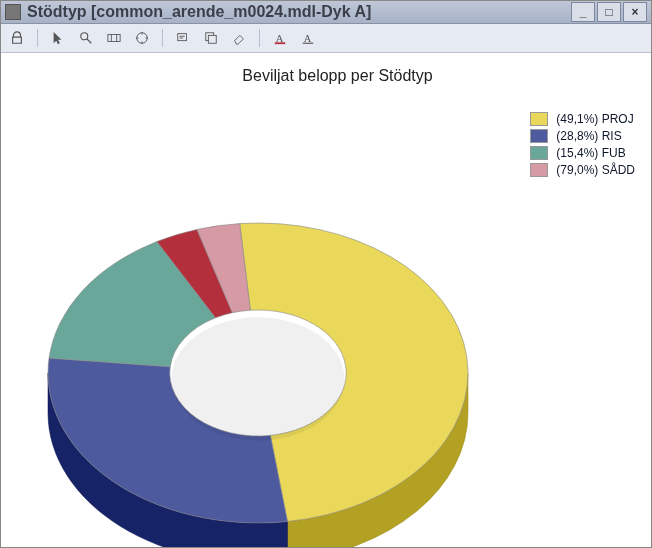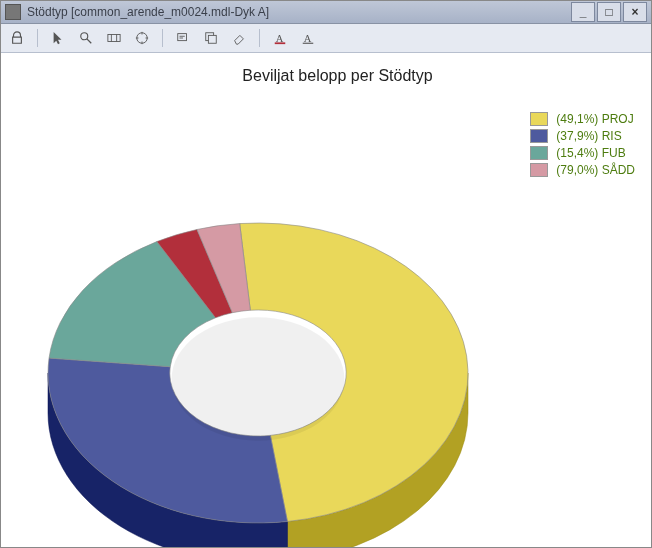--- a/index.html
+++ b/index.html
@@ -1,28 +1,28 @@
 <!DOCTYPE html>
 <html><head>
 <meta charset="utf-8">
 <style>
   html,body{margin:0;padding:0;font-family:Tahoma,Verdana,sans-serif;font-size:11px;background:#fff;}
   .window{width:652px;height:548px;border:1px solid #888;box-sizing:border-box;background:#fff;display:flex;flex-direction:column;}
   .titlebar{height:22px;background:linear-gradient(#bfc7d7,#a7b2c7);display:flex;align-items:center;padding:0 4px;color:#3a3f4a;border-bottom:1px solid #8892a4;}
   .titlebar .app-icon{width:14px;height:14px;background:#777;margin-right:6px;border:1px solid #555;}
-  .titlebar .title{flex:1;font-size:12px;}
+  .titlebar .title{flex:1;font-size:16px;font-weight:bold;}
   .titlebar .winbtns{display:flex;gap:2px;}
   .winbtn{width:22px;height:18px;background:#d9dee9;border:1px solid #7d889e;display:flex;align-items:center;justify-content:center;font-weight:bold;font-size:12px;color:#333;cursor:default;}
   .toolbar{height:28px;background:#e6eaf2;border-bottom:1px solid #b7bfce;display:flex;align-items:center;padding:0 6px;gap:8px;}
   .toolbar .sep{width:1px;height:18px;background:#b7bfce;margin:0 2px;}
   .t-icon{width:18px;height:18px;display:flex;align-items:center;justify-content:center;color:#555;border:1px solid transparent;border-radius:2px;}
   .t-icon svg{width:14px;height:14px;}
   .chart-area{flex:1;position:relative;overflow:hidden;padding-left:23px;}
   .chart-title{text-align:center;font-size:16px;color:#222;margin-top:14px;}
-  .legend{position:absolute;right:16px;top:56px;font-size:12px;color:#4d7c0f;}
+  .legend{position:absolute;right:16px;top:56px;font-size:12px;color:#0f172a;}
   .legend-row{display:flex;align-items:center;margin:3px 0;}
   .legend-swatch{width:16px;height:12px;margin-right:8px;border:1px solid #999;}
   .donut-wrap{position:absolute;left:22px;top:150px;width:470px;height:370px;}
 </style>
 </head>
 <body>
 
 <div class="window">
 
   <div class="titlebar">
@@ -106,21 +106,21 @@
   <div class="chart-area">
     <div class="chart-title">Beviljat belopp per Stödtyp</div>
 
     <div class="legend">
       <div class="legend-row">
         <div class="legend-swatch" style="background:#e9d85a"></div>
         <span>(49,1%) PROJ</span>
       </div>
       <div class="legend-row">
         <div class="legend-swatch" style="background:#4e5a9e"></div>
-        <span>(37,9%) RIS</span>
+        <span>(28,8%) RIS</span>
       </div>
       <div class="legend-row">
         <div class="legend-swatch" style="background:#6aa79b"></div>
         <span>(15,4%) FUB</span>
       </div>
       <div class="legend-row">
         <div class="legend-swatch" style="background:#d59aa4"></div>
         <span>(79,0%) SÅDD</span>
       </div>
     </div>

